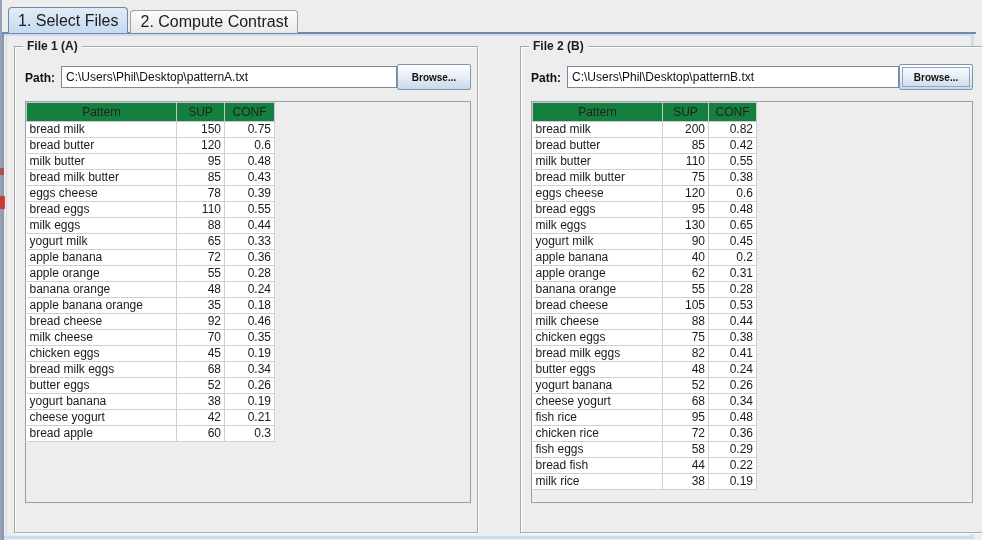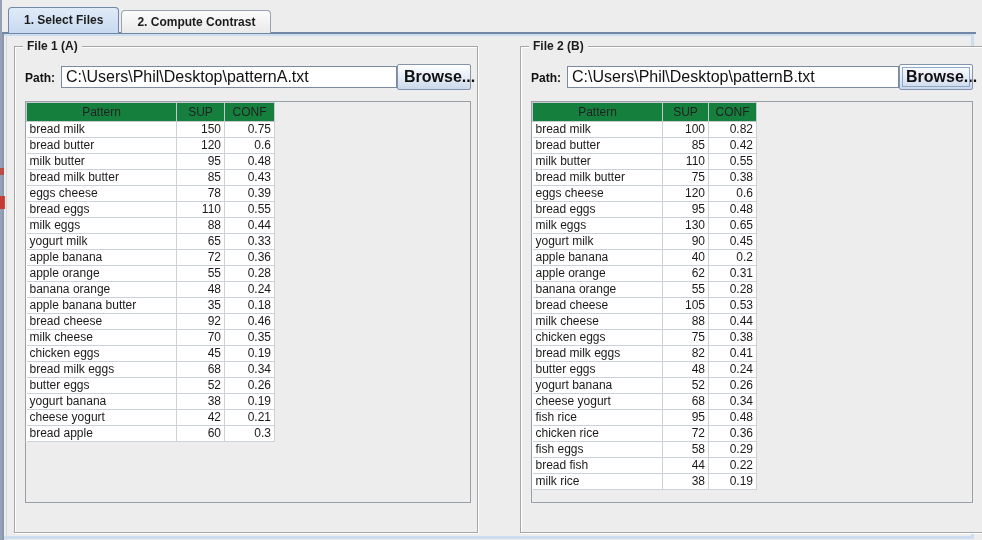--- a/index.html
+++ b/index.html
@@ -7,45 +7,45 @@
   .window{position:relative;width:982px;height:540px;background:#ededed;overflow:hidden;}
 
   
   .left-edge{position:absolute;left:0;top:0;width:2px;height:540px;background:#97a1b5;}
   .left-inner-line{position:absolute;left:6px;top:36px;width:1px;height:504px;background:#d6d6d6;}
   .content-left-dark{position:absolute;left:2px;top:32px;width:2px;height:508px;background:#8b97ad;}
   .artifact-a{position:absolute;left:0;top:168px;width:4px;height:7px;background:#c03a2b;opacity:.8;}
   .artifact-b{position:absolute;left:0;top:196px;width:5px;height:13px;background:#cc2a1e;opacity:.85;}
 
   .tabbar{position:absolute;left:8px;top:7px;height:26px;display:flex;align-items:flex-end;gap:2px;z-index:3;}
-  .tab{height:22px;line-height:22px;padding:0 15px;font-weight:bold;font-size:12px;color:#1c1c1c;
+  .tab{height:22px;line-height:22px;padding:0 9px;font-weight:normal;font-size:16px;color:#1c1c1c;
        background:linear-gradient(#fcfcfc,#e9e9e9);border:1px solid #98a2b0;border-bottom:none;
        border-radius:4px 4px 0 0;cursor:default;}
   .tab.selected{background:linear-gradient(#e0ebf7,#c6daf0);border-color:#7286a5;height:25px;line-height:25px;}
 
   .content-top-dark{position:absolute;left:2px;top:32px;width:974px;height:2px;background:#7286a5;z-index:2;}
   .content-top-light{position:absolute;left:4px;top:34px;width:970px;height:2px;background:#cdddf0;z-index:1;}
   .content-right-border{position:absolute;left:971px;top:34px;width:3px;height:504px;background:#cdddf0;}
   .content-bottom-border{position:absolute;left:4px;top:536px;width:970px;height:3px;background:#cdddf0;}
 
   
   .groupbox{position:absolute;border:1px solid #a6a6a6;background:#ededed;
             box-shadow:inset 1px 1px 0 #ffffff,1px 1px 0 #ffffff;}
   .gb1{left:14px;top:46px;width:462px;height:485px;}
   .gb2{left:520px;top:46px;width:459px;height:485px;padding-left:29px;}
   .group-title{position:absolute;top:-8px;left:8px;background:#ededed;padding:0 4px;
                font-weight:bold;font-size:12px;color:#1c1c1c;line-height:14px;}
 
   .path-label{position:absolute;left:10px;top:24px;font-weight:bold;font-size:12px;color:#111;}
   .path-field{position:absolute;left:46px;top:19px;height:20px;border:1px solid #7a8aa0;background:#fff;
-              font-family:"Liberation Sans",sans-serif;font-size:16px;color:#111;padding:0 4px;}
+              font-family:"Liberation Sans",sans-serif;font-size:12px;color:#111;padding:0 4px;}
   .gb1 .path-field{width:326px;}
   .gb2 .path-field{width:322px;}
   .browse-button{position:absolute;top:17px;width:74px;height:26px;font-family:"Liberation Sans",sans-serif;
-                 font-weight:bold;font-size:16px;color:#111;
+                 font-weight:bold;font-size:10px;color:#111;
                  background:linear-gradient(#ffffff,#e3ebf5 55%,#c9d8ea);
                  border:1px solid #8494ab;border-radius:2px;cursor:default;}
   .gb1 .browse-button{left:382px;}
   .gb2 .browse-button{left:378px;}
   .browse-button.focused{outline:1px solid #8ea8c8;outline-offset:-4px;}
 
   
   .scrollpane{position:absolute;left:10px;top:54px;height:400px;border:1px solid #99a0a8;
               background:#ededed;overflow:hidden;}
   .gb1 .scrollpane{width:444px;}
@@ -149,21 +149,21 @@
               <td class="col-pattern">apple orange</td>
               <td class="col-num">55</td>
               <td class="col-num">0.28</td>
             </tr>
             <tr>
               <td class="col-pattern">banana orange</td>
               <td class="col-num">48</td>
               <td class="col-num">0.24</td>
             </tr>
             <tr>
-              <td class="col-pattern">apple banana butter</td>
+              <td class="col-pattern">apple banana orange</td>
               <td class="col-num">35</td>
               <td class="col-num">0.18</td>
             </tr>
             <tr>
               <td class="col-pattern">bread cheese</td>
               <td class="col-num">92</td>
               <td class="col-num">0.46</td>
             </tr>
             <tr>
               <td class="col-pattern">milk cheese</td>
@@ -221,21 +221,21 @@
         <thead>
           <tr>
             <th>Pattern</th>
             <th>SUP</th>
             <th>CONF</th>
           </tr>
         </thead>
         <tbody>
             <tr>
               <td class="col-pattern">bread milk</td>
-              <td class="col-num">100</td>
+              <td class="col-num">200</td>
               <td class="col-num">0.82</td>
             </tr>
             <tr>
               <td class="col-pattern">bread butter</td>
               <td class="col-num">85</td>
               <td class="col-num">0.42</td>
             </tr>
             <tr>
               <td class="col-pattern">milk butter</td>
               <td class="col-num">110</td>

